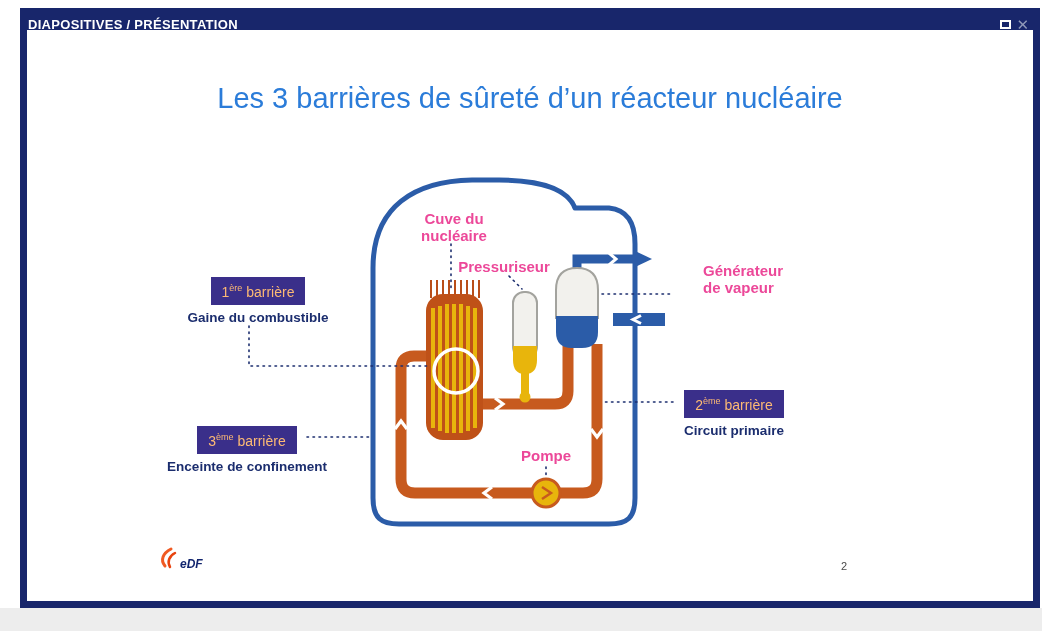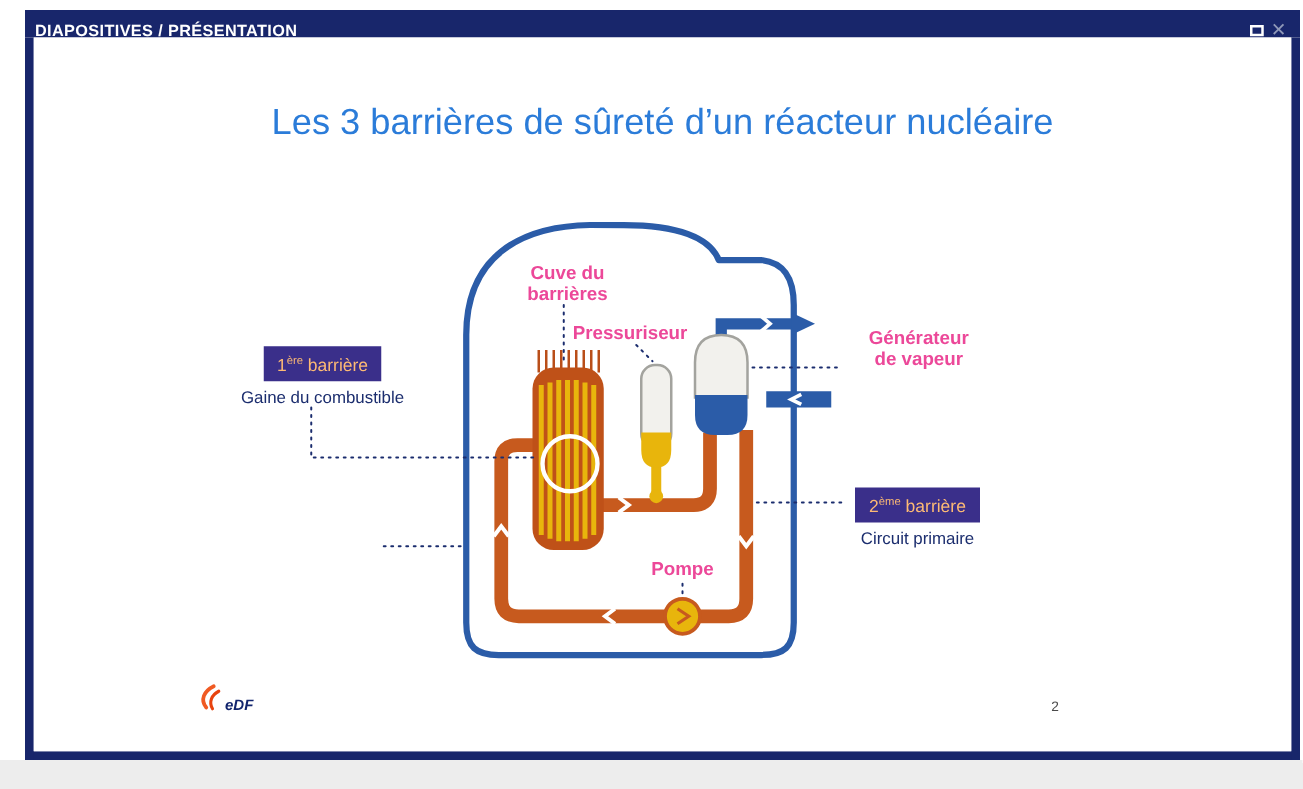--- a/index.html
+++ b/index.html
@@ -28,21 +28,21 @@
   .diagram-svg{position:absolute;left:0;top:0;}
   .diagram-label{
     position:absolute;color:#ec4899;font-size:15px;font-weight:bold;line-height:17px;
   }
   .barrier{position:absolute;text-align:center;}
   .badge{
     display:inline-block;background:#3a2f8a;color:#fdba74;font-size:14px;
     padding:3px 11px 4px;line-height:17px;
   }
   .badge sup{font-size:9px;}
-  .caption{margin-top:5px;color:#1b2d6e;font-size:13.5px;font-weight:normal;}
+  .caption{margin-top:5px;color:#1b2d6e;font-size:13.5px;font-weight:bold;}
   .edf-logo{position:absolute;left:128px;top:512px;font-style:italic;}
   .page-number{position:absolute;left:814px;top:530px;color:#4a4a4a;font-size:11px;}
   .bottom-strip{position:absolute;left:0;top:608px;width:1042px;height:23px;background:#ededed;}
 </style>
 </head>
 <body>
 
 <div class="window">
   <div class="titlebar">
     <span>DIAPOSITIVES / PRÉSENTATION</span>
@@ -126,42 +126,46 @@
           <path d="M 575,264 L 645,264"></path>
           <path d="M 222,296 L 222,336 L 404,336"></path>
           <path d="M 646,372 L 578,372"></path>
           <path d="M 280,407 L 343,407"></path>
           <path d="M 519,437 L 519,447"></path>
         </g>
       </svg>
 
       <div class="diagram-label" style="left:377px;top:180px;width:100px;text-align:center;">
         <div>Cuve du</div>
-        <div>barrières</div>
+        <div>nucléaire</div>
       </div>
 
       <div class="diagram-label" style="left:427px;top:228px;width:100px;text-align:center;">Pressuriseur</div>
 
-      <div class="diagram-label" style="left:648px;top:232px;width:120px;text-align:center;">
+      <div class="diagram-label" style="left:676px;top:232px;width:120px;">
         <div>Générateur</div>
         <div>de vapeur</div>
       </div>
 
       <div class="diagram-label" style="left:491px;top:417px;width:56px;text-align:center;">Pompe</div>
 
       <div class="barrier" style="left:151px;top:247px;width:160px;">
         <div class="badge"><span>1</span><sup>ère</sup><span> barrière</span></div>
         <div class="caption">Gaine du combustible</div>
       </div>
 
       <div class="barrier" style="left:627px;top:360px;width:160px;">
         <div class="badge"><span>2</span><sup>ème</sup><span> barrière</span></div>
         <div class="caption">Circuit primaire</div>
       </div>
 
+      <div class="barrier" style="left:134px;top:396px;width:172px;">
+        <div class="badge"><span>3</span><sup>ème</sup><span> barrière</span></div>
+        <div class="caption">Enceinte de confinement</div>
+      </div>
 
       <div class="edf-logo">
         <svg width="64" height="32" viewBox="0 0 64 32">
           <path d="M10,24 C5,18 8,11 16,7" fill="none" stroke="#f05a23" stroke-width="3" stroke-linecap="round"></path>
           <path d="M15,25 C12,20 14,14 20,11" fill="none" stroke="#e8430e" stroke-width="2.5" stroke-linecap="round"></path>
           <text x="25" y="26" font-size="12" font-weight="bold" fill="#12256e">eDF</text>
         </svg>
       </div>
 
       <div class="page-number">2</div>

